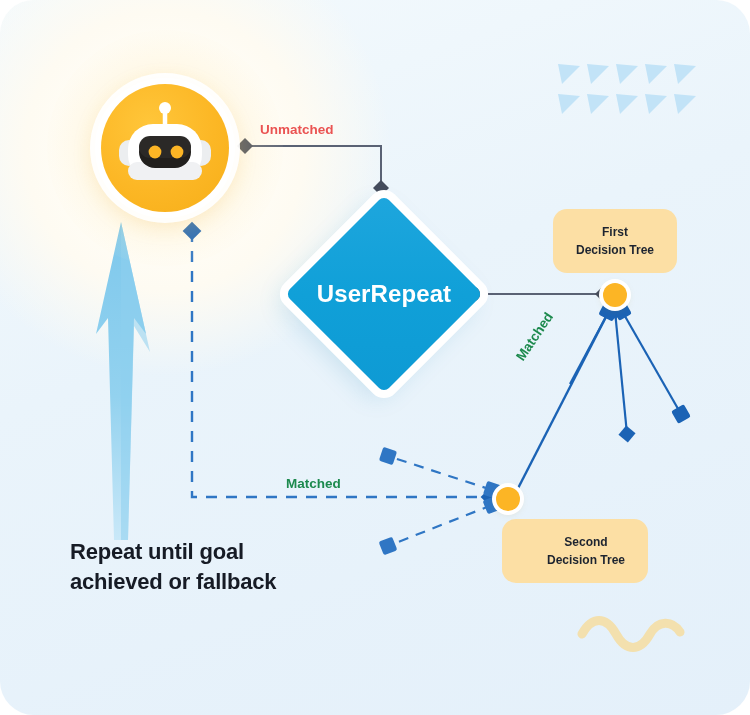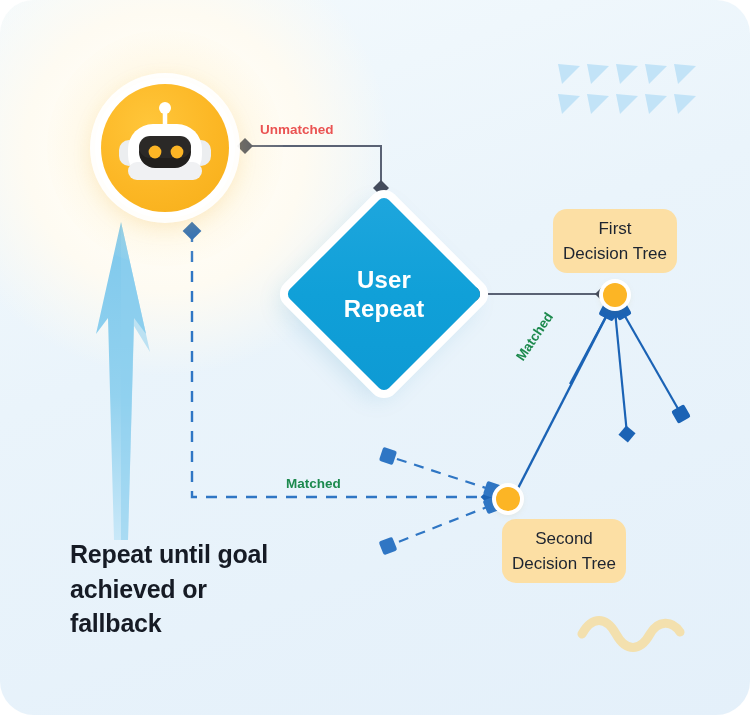--- a/index.html
+++ b/index.html
@@ -123,57 +123,58 @@
     border-radius: 7px;
     box-shadow: 0 0 0 8px #ffffff, 0 10px 26px rgba(16,120,170,0.18);
   }
   .diamond-label {
     position: absolute;
     left: 0;
     top: 0;
     width: 176px;
     height: 176px;
     display: flex;
-    flex-direction: column;
+    flex-direction: row;
     align-items: center;
     justify-content: center;
     color: #ffffff;
     font-size: 24px;
     font-weight: bold;
     line-height: 1.22;
     letter-spacing: 0.1px;
     text-align: center;
   }
 
   
   .tree-card {
     position: absolute;
     background: #fcdfa4;
     border-radius: 14px;
     color: #1d2430;
-    font-size: 17px;
-    font-weight: normal;
+    font-size: 12px;
+    font-weight: bold;
     line-height: 1.5;
     text-align: center;
     display: flex;
     flex-direction: column;
     align-items: center;
     justify-content: center;
   }
   #card-first {
     left: 553px;
     top: 209px;
     width: 124px;
     height: 64px;
   }
   #card-second {
     left: 502px;
     top: 519px;
     width: 124px;
     height: 64px;
+    padding-left: 22px;
   }
 
   
   .node {
     position: absolute;
     width: 24px;
     height: 24px;
     border-radius: 50%;
     background: #fcb525;
     box-shadow: 0 0 0 4px #ffffff, 0 2px 8px rgba(180,130,20,0.22);
@@ -206,21 +207,21 @@
     color: #1d8a4e;
   }
 
   
   #caption {
     position: absolute;
     left: 70px;
     top: 537px;
     width: 230px;
     color: #161b25;
-    font-size: 25px;
+    font-size: 22px;
     font-weight: bold;
     line-height: 1.38;
     letter-spacing: -0.2px;
   }
 </style>
 </head>
 <body>
 
 <div id="canvas">
 

